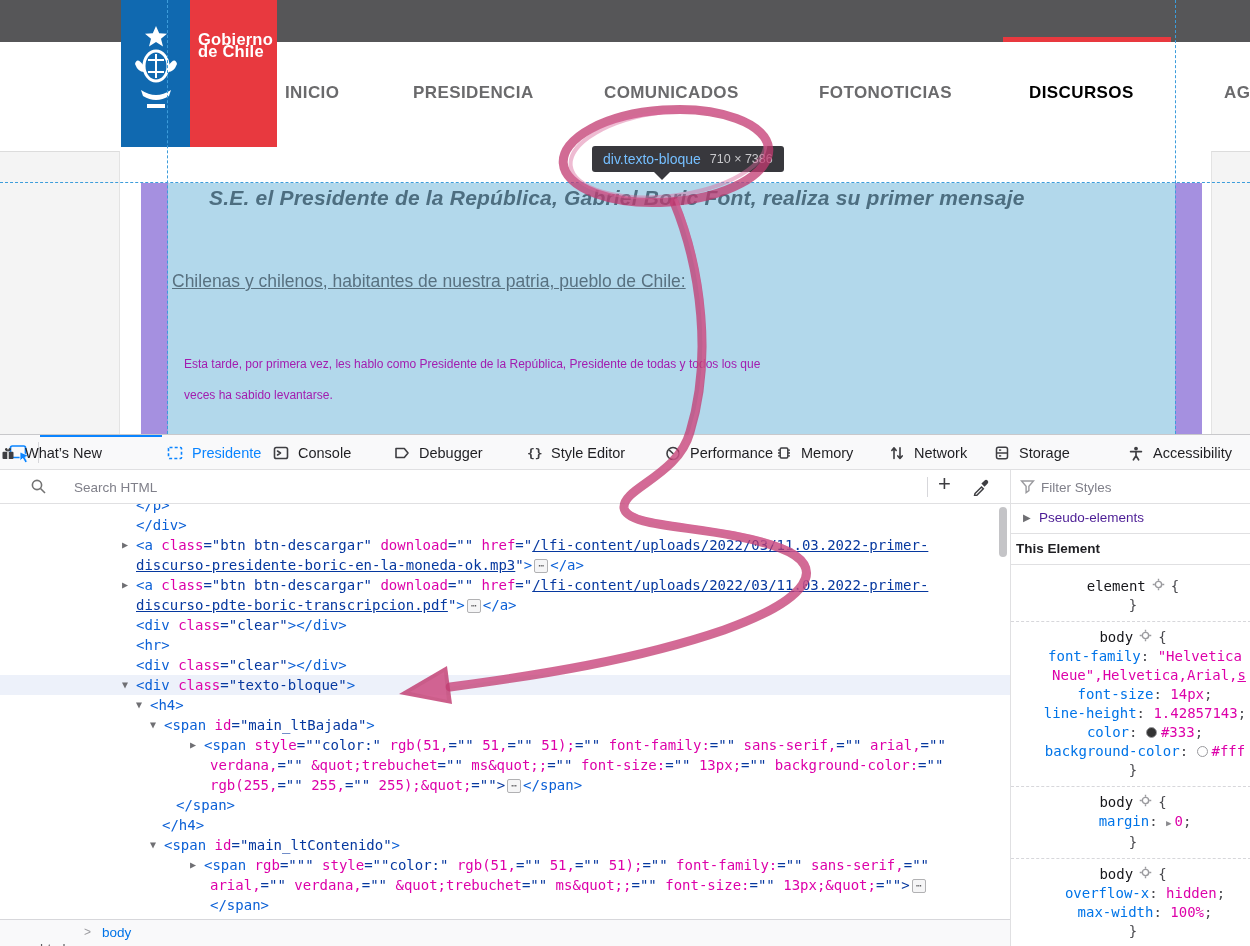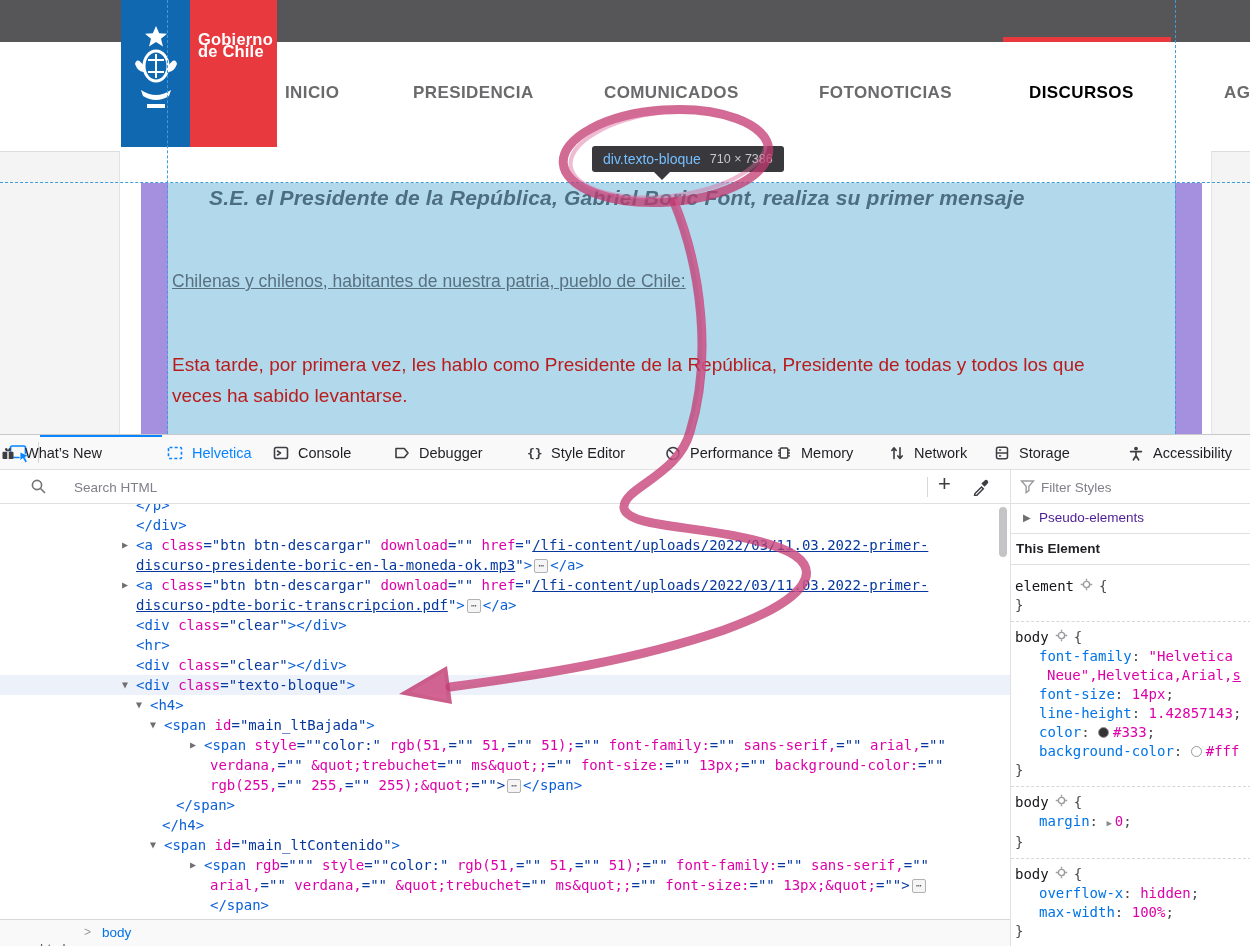--- a/index.html
+++ b/index.html
@@ -33,21 +33,21 @@
   #hl-pad-l { position:absolute; left:141px; top:183px; width:27px; height:251px; z-index:2; }
   #hl-pad-r { position:absolute; left:1175px; top:183px; width:27px; height:251px; z-index:2; }
   #dash-h { position:absolute; left:0; top:182px; width:1250px; height:0; border-top:1px dashed #3d9ddb; z-index:6; }
   .dash-v { position:absolute; top:0; width:0; height:434px; border-left:1px dashed #3d9ddb; z-index:6; }
   #dash-v-l { left:167px; } #dash-v-r { left:1175px; }
 
   
   #article { position:absolute; left:172px; top:0; width:985px; z-index:3; }
   #lead { position:absolute; left:0; top:182px; width:985px; font-size:21px; font-style:italic; font-weight:bold; color:#4d6e80; line-height:32.5px; letter-spacing:.2px;margin-left:37px; }
   #para2 { position:absolute; left:0; top:271px; width:985px; font-size:17.5px; color:#587180;text-decoration:underline; }
-  #para3 { position:absolute; left:0; top:349px; width:985px; font-size:19px; color:#b91c1c; line-height:31px; }
+  #para3 { position:absolute; left:12px; top:349px; width:985px; font-size:12px; color:#a21caf; line-height:31px; }
 
   
   #el-tooltip { position:absolute; left:592px; top:146px; height:26px; background:#38383d; border-radius:3px;
                 display:flex; align-items:center; gap:9px; padding:0 11px; z-index:10; white-space:nowrap; }
   #el-tooltip .sel { color:#75bfff; font-size:14px; }
   #el-tooltip .dims { color:#c9c9cc; font-size:12.5px; }
   #el-tooltip-arrow { position:absolute; left:654px; top:172px; width:0; height:0; z-index:10;
                       border-left:8px solid transparent; border-right:8px solid transparent; border-top:8px solid #38383d; }
 
   
@@ -90,21 +90,21 @@
   #markup-scrollbar { position:absolute; left:999px; top:72px; width:8px; height:50px; background:#c4c4c7; border-radius:4px; }
 
   
   #rules { position:absolute; left:1010px; top:69px; width:240px; height:443px; background:#fff; border-left:1px solid #e0e0e2; overflow:hidden; }
   #pseudo-row { position:absolute; left:0; top:0; width:240px; height:30px; border-bottom:1px solid #e0e0e2; cursor:pointer; }
   #pseudo-row .tw { position:absolute; left:12px; top:8px; font-size:10px; color:#6f6f73; }
   #pseudo-row .lbl { position:absolute; left:28px; top:6px; font-size:13.5px; color:#4c1d95; }
   #thiselement-row { position:absolute; left:0; top:31px; width:240px; height:30px; border-bottom:1px solid #e0e0e2; }
   #thiselement-row .lbl { position:absolute; left:5px; top:6px; font-size:13.5px; font-weight:bold; color:#1f1f23; }
   #rules-list { position:absolute; left:0; top:67px; width:240px; }
-  .rule { padding:6px 0 6px 4px; border-bottom:1px dashed #d7d7db; font-family:"DejaVu Sans Mono",monospace; font-size:14px; line-height:19px; color:#16161a; }
+  .rule { padding:6px 0 6px 4px; border-bottom:1px dashed #d7d7db; font-family:"DejaVu Sans Mono",monospace; font-size:14px; line-height:19px; color:#16161a;text-align:center; }
   .rule:last-child { border-bottom:none; }
   .rule .propline { padding-left:24px; white-space:pre; cursor:pointer; }
   .rule .propline.wrap { padding-left:32px; }
   .rg-p { color:#0074e8; } .rg-m { color:#dd00a9; } .rg-d { color:#4a4a4f; }
   .rg-u { color:#dd00a9; text-decoration:underline; }
   .rg-sw { display:inline-block; width:11px; height:11px; border-radius:50%; border:1px solid #9a9a9e; vertical-align:-1px; margin-right:4px; }
   .rg-tw { display:inline-block; font-size:9px; color:#8a8a8e; margin-right:3px; }
   .sel-target { display:inline-block; margin:0 6px -1px 6px; }
   .selline { white-space:pre; }
 
@@ -187,21 +187,21 @@
           <rect x="2.5" y="5" width="15" height="11.5" rx="1.8" fill="none" stroke="#0a84ff" stroke-width="1.7"></rect>
           <path d="M12 11 L21 14.8 L17 16.2 L19.4 20.6 L17.2 21.8 L14.8 17.4 L12 19.8 Z" fill="#0a84ff" stroke="#fff" stroke-width="0.8"></path>
         </svg>
       </span>
       <span id="tab-divider"></span>
 
     <div class="dt-tab active">
           <span style="height: 16px;"><svg width="16" height="16" viewBox="0 0 16 16">
               <rect x="1.5" y="2.5" width="13" height="11" rx="1" fill="none" stroke="#0a84ff" stroke-width="1.6" stroke-dasharray="3 2.2"></rect>
             </svg></span>
-          <span class="lbl">Helvetica</span>
+          <span class="lbl">Presidente</span>
         </div>
         <div class="dt-tab">
           <span style="height: 16px;"><svg width="16" height="16" viewBox="0 0 16 16">
               <rect x="1.5" y="2.5" width="13" height="11" rx="1.8" fill="none" stroke="#3e3e42" stroke-width="1.6"></rect>
               <path d="M4.5 6 L7.5 8 L4.5 10" fill="none" stroke="#3e3e42" stroke-width="1.6" stroke-linecap="round" stroke-linejoin="round"></path>
             </svg></span>
           <span class="lbl">Console</span>
         </div>
         <div class="dt-tab">
           <span style="height: 16px;"><svg width="16" height="16" viewBox="0 0 16 16">

